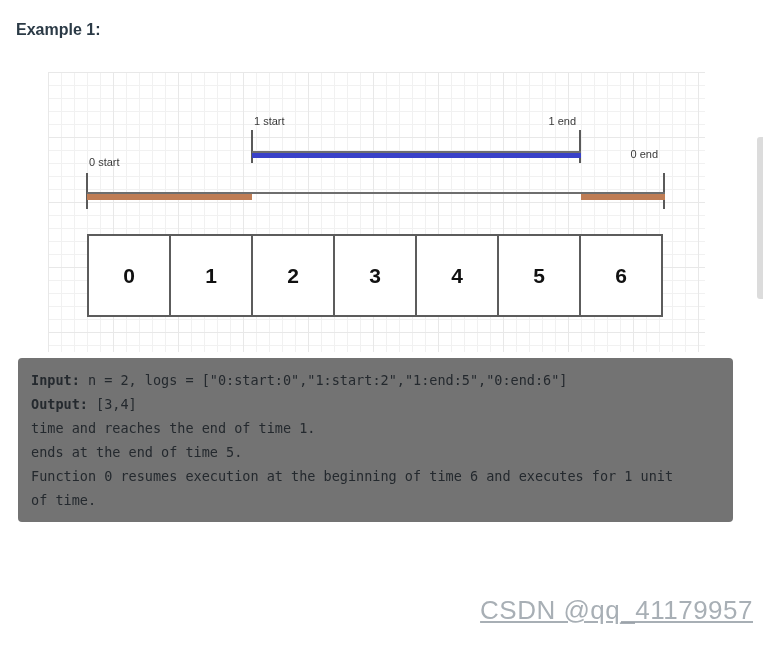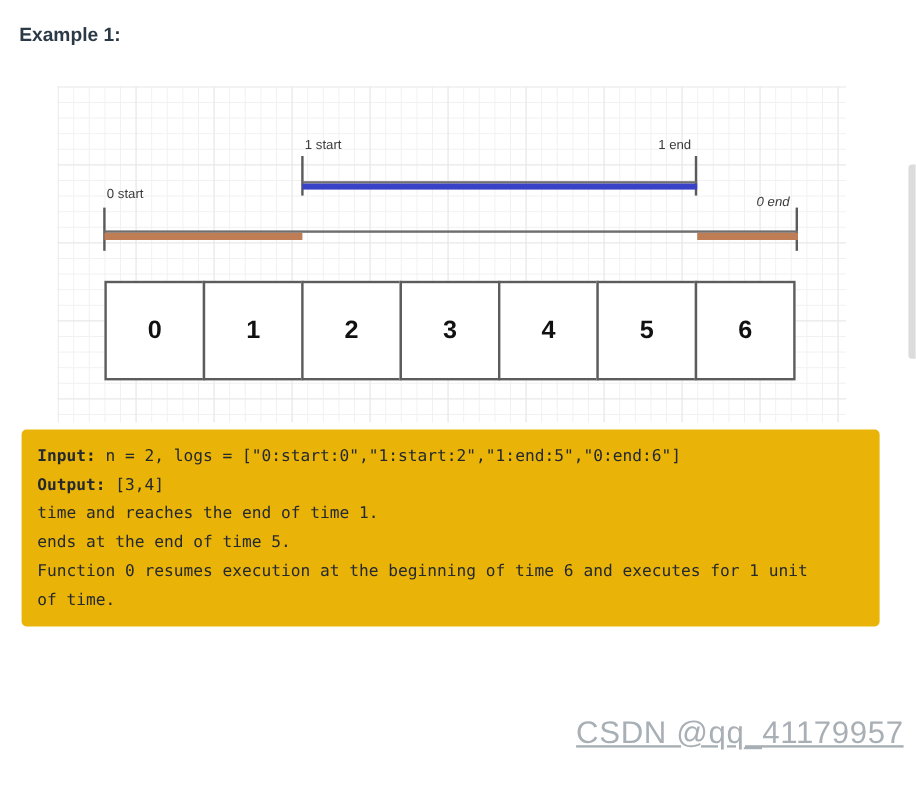--- a/index.html
+++ b/index.html
@@ -42,21 +42,21 @@
     margin-left: -2px;
     display: flex; align-items: center; justify-content: center;
     font-size: 21px; font-weight: bold; color: #111111;
     background: #ffffff;
   }
   .tbox:first-child { margin-left: 0; }
   
   .codeblock {
     position: absolute; left: 18px; top: 358px;
     width: 715px; box-sizing: border-box;
-    background: #eab308; border-radius: 4px;
+    background: #737373; border-radius: 4px;
     padding: 10px 13px;
     font-family: "DejaVu Sans Mono", monospace;
     font-size: 13.5px; line-height: 24px; color: #24292e;
   }
   .codeline { white-space: pre; }
   .codeline .kw { font-weight: bold; }
   
   .watermark {
     position: absolute; right: 10px; top: 595px;
     font-size: 26px; color: rgba(144,152,160,0.78);
@@ -76,21 +76,21 @@
 <div class="diagram">
 
   <span class="dlabel" style="left:206px; top:43px;">1 start</span>
   <span class="dlabel" style="right:129px; top:43px;">1 end</span>
   <div class="tick" style="left:203px; top:58px; height:33px;"></div>
   <div class="tick" style="left:531px; top:58px; height:33px;"></div>
   <div class="hline" style="left:204px; top:79px; width:329px;"></div>
   <div class="bar bar-blue" style="left:204px; top:81px; width:329px;"></div>
 
   <span class="dlabel" style="left:41px; top:84px;">0 start</span>
-  <span class="dlabel" style="right:47px; top:91px;font-style:italic;">0 end</span>
+  <span class="dlabel" style="right:47px; top:76px;">0 end</span>
   <div class="tick" style="left:38px; top:101px; height:36px;"></div>
   <div class="tick" style="left:615px; top:101px; height:36px;"></div>
   <div class="hline" style="left:39px; top:120px; width:578px;"></div>
   <div class="bar bar-brown" style="left:39px; top:122px; width:165px;"></div>
   <div class="bar bar-brown" style="left:533px; top:122px; width:84px;"></div>
 
   <div class="boxes-row">
     <div class="tbox">0</div>
     <div class="tbox">1</div>
     <div class="tbox">2</div>

